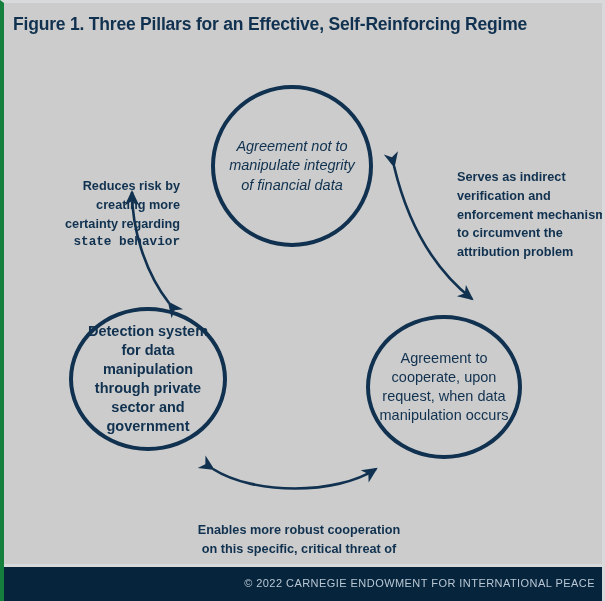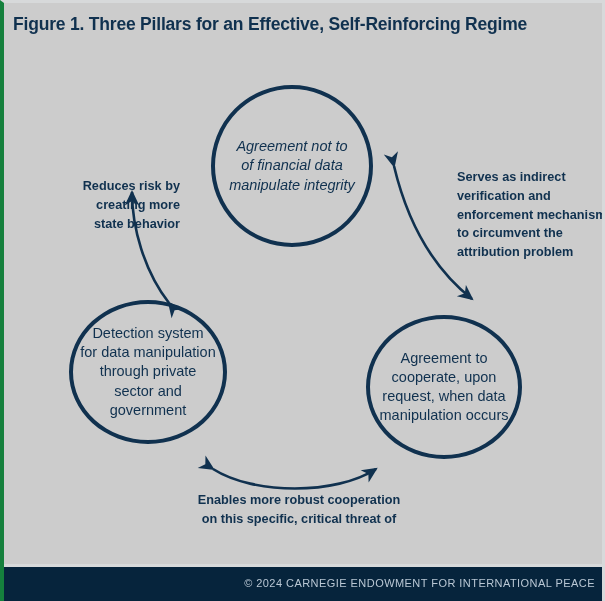--- a/index.html
+++ b/index.html
@@ -46,23 +46,24 @@
   .circle span { display: block; }
   #circle-top {
     left: 207px;
     top: 82px;
     width: 162px;
     height: 162px;
     font-style: italic;
   }
   #circle-left {
     left: 65px;
-    top: 297px;
+    top: 304px;
     width: 158px;
     height: 144px;
+    font-weight: bold;
   }
   #circle-right {
     left: 362px;
     top: 312px;
     width: 156px;
     height: 144px;
   }
   .annot {
     position: absolute;
     font-size: 12.7px;
@@ -78,21 +79,21 @@
     margin-left: 47px;
   }
   #annot-right {
     left: 453px;
     top: 165px;
     width: 152px;
     text-align: left;
   }
   #annot-bottom {
     left: 152px;
-    top: 488px;
+    top: 518px;
     width: 286px;
     text-align: center;
   }
   #arrows {
     position: absolute;
     left: 0;
     top: 0;
     width: 605px;
     height: 601px;
     pointer-events: none;
@@ -134,22 +135,22 @@
     <path d="M 165,300 C 140,268 128,224 128,189" fill="none" stroke="#10314f" stroke-width="2.6" marker-start="url(#ah)" marker-end="url(#ah)" style="marker-start:url(#ah);"></path>
 
     <path d="M 390,163 C 400,205 420,258 468,296" fill="none" stroke="#10314f" stroke-width="2.6" marker-start="url(#ah)" marker-end="url(#ah)"></path>
 
     <path d="M 209,466 C 250,492 332,492 372,466" fill="none" stroke="#10314f" stroke-width="2.6" marker-start="url(#ah)" marker-end="url(#ah)"></path>
   </svg>
 
   <div class="circle" id="circle-top">
     <div>
       <span>Agreement not to</span>
+      <span>manipulate integrity</span>
       <span>of financial data</span>
-      <span>manipulate integrity</span>
     </div>
   </div>
 
   <div class="circle" id="circle-left">
     <div>
       <span>Detection system</span>
       <span>for data manipulation</span>
       <span>through private</span>
       <span>sector and</span>
       <span>government</span>
@@ -161,33 +162,34 @@
       <span>Agreement to</span>
       <span>cooperate, upon</span>
       <span>request, when data</span>
       <span>manipulation occurs</span>
     </div>
   </div>
 
   <div class="annot" id="annot-left">
     <span style="display: block;">Reduces risk by</span>
     <span style="display: block;">creating more</span>
-    <span style="display: block;">state behavior</span>
+    <span style="display: block;">certainty regarding</span>
+    <span style="display: block; font-family: Liberation Mono, monospace;">state behavior</span>
   </div>
 
   <div class="annot" id="annot-right">
     <span style="display: block;">Serves as indirect</span>
     <span style="display: block;">verification and</span>
     <span style="display: block;">enforcement mechanism</span>
     <span style="display: block;">to circumvent the</span>
     <span style="display: block;">attribution problem</span>
   </div>
 
   <div class="annot" id="annot-bottom">
     <span style="display: block;">Enables more robust cooperation</span>
     <span style="display: block;">on this specific, critical threat of</span>
   </div>
 
   <div id="footer">
-    <div id="footer-text">© 2024 CARNEGIE ENDOWMENT FOR INTERNATIONAL PEACE</div>
+    <div id="footer-text">© 2022 CARNEGIE ENDOWMENT FOR INTERNATIONAL PEACE</div>
   </div>
 
 </div>
 
 </body></html>

